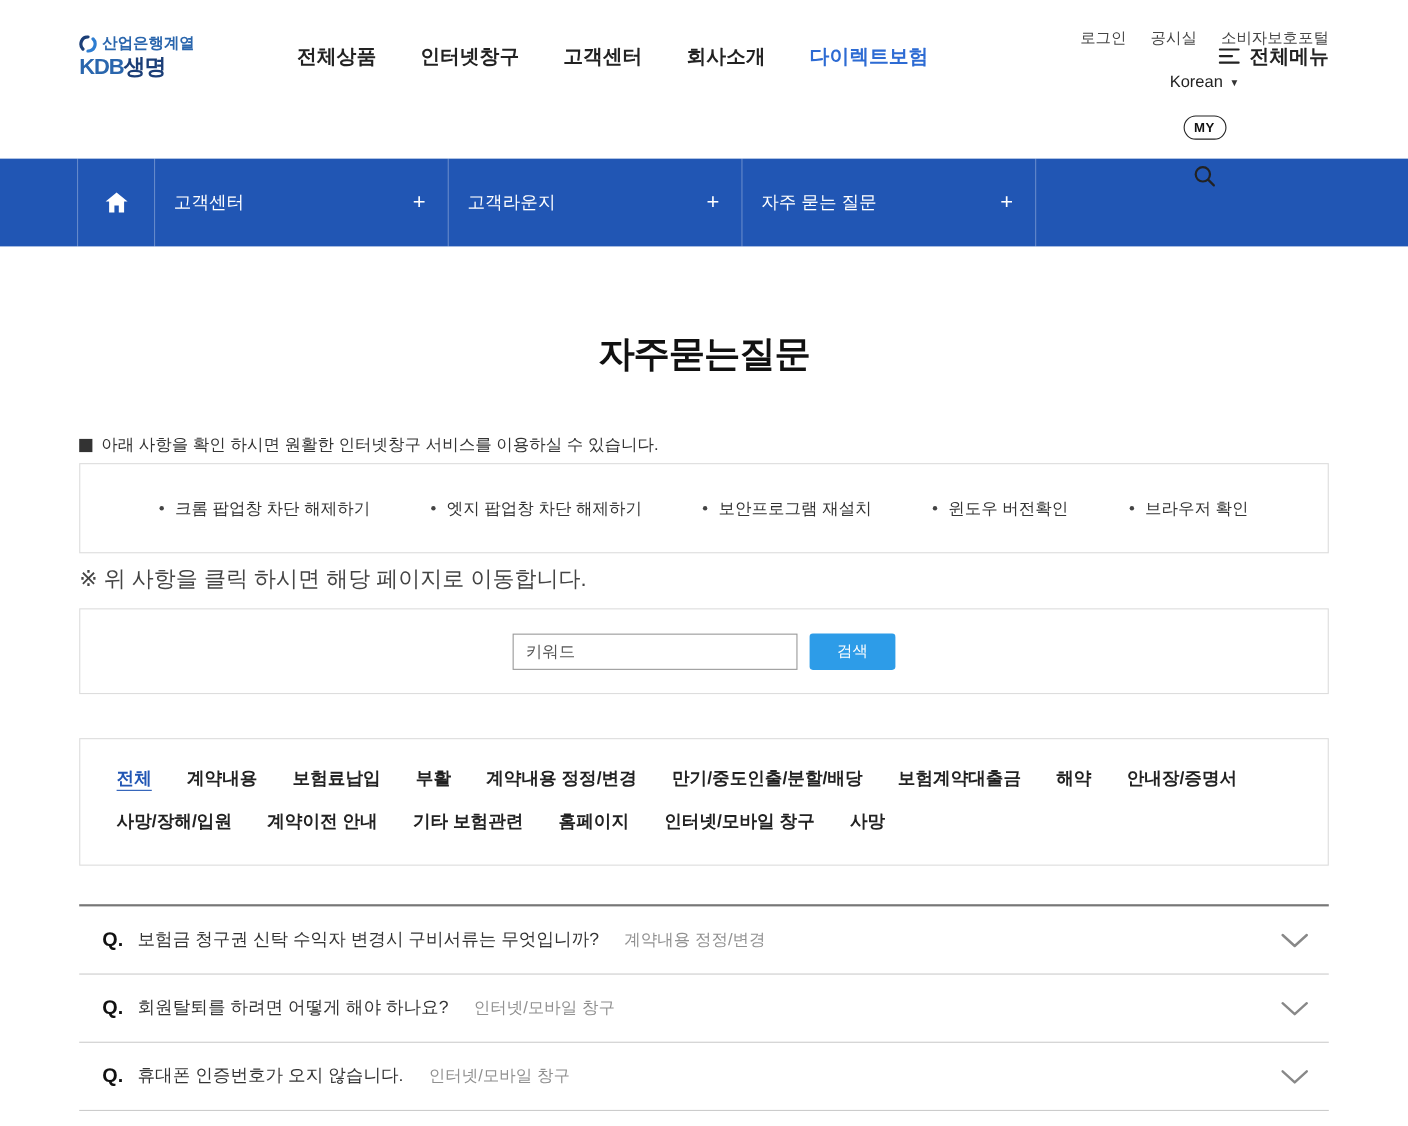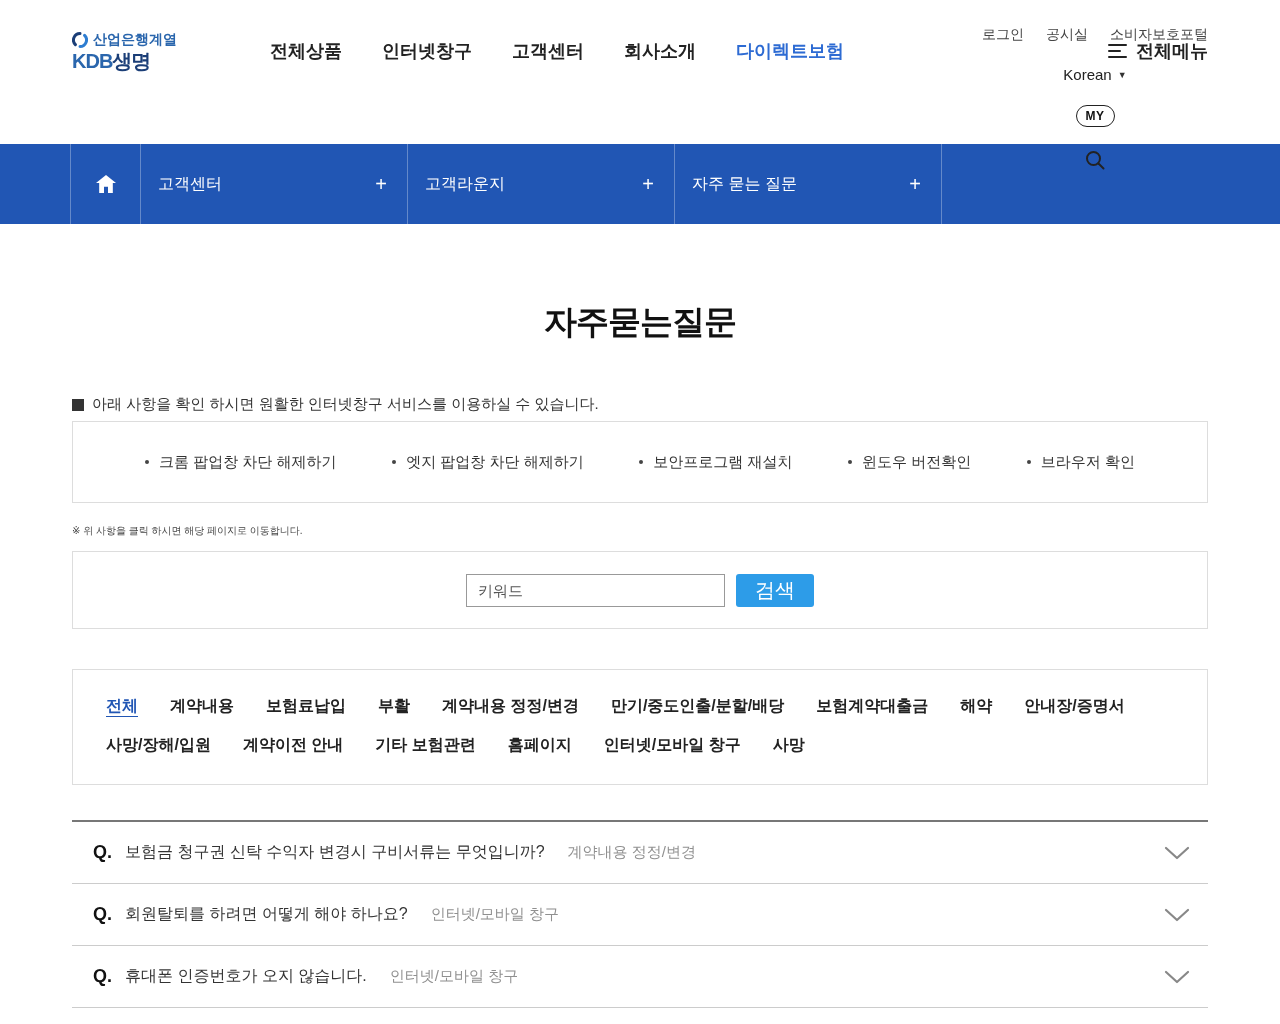--- a/index.html
+++ b/index.html
@@ -81,34 +81,34 @@
   .sq { width: 12px; height: 12px; background: #333; flex: 0 0 auto; }
 
   .links-box {
     margin-top: 7px; height: 82px; border: 1px solid #ddd;
     display: flex; align-items: center; justify-content: space-between;
     padding: 0 72px;
   }
   .helper-link { display: flex; align-items: center; gap: 10px; font-size: 15px; color: #333; }
   .dot { width: 4px; height: 4px; border-radius: 50%; background: #444; }
 
-  .note { margin-top: 21px; font-size: 10px; color: #444; }
+  .note { margin-top: 10px; font-size: 20px; color: #444; }
 
   .search-panel {
     margin-top: 13px; height: 78px; border: 1px solid #ddd;
     display: flex; align-items: center; justify-content: center; gap: 11px;
   }
   .kw {
     width: 259px; height: 33px; border: 1px solid #999; padding: 0 11px;
     font-size: 15px; color: #333; font-family: inherit;
   }
   .kw::placeholder { color: #555; }
   .go {
     width: 78px; height: 33px; background: #2d9ce8; color: #fff;
-    font-size: 20px; border-radius: 3px;
+    font-size: 14px; border-radius: 3px;
   }
 
   .cat-box {
     margin-top: 40px; border: 1px solid #ddd;
     padding: 26px 33px 28px;
     display: flex; flex-wrap: wrap; column-gap: 32px; row-gap: 18px;
   }
   .cat { font-size: 16px; font-weight: 600; color: #222; white-space: nowrap; }
   .cat.active { color: #2156b4; text-decoration: underline; text-underline-offset: 5px; }
 

